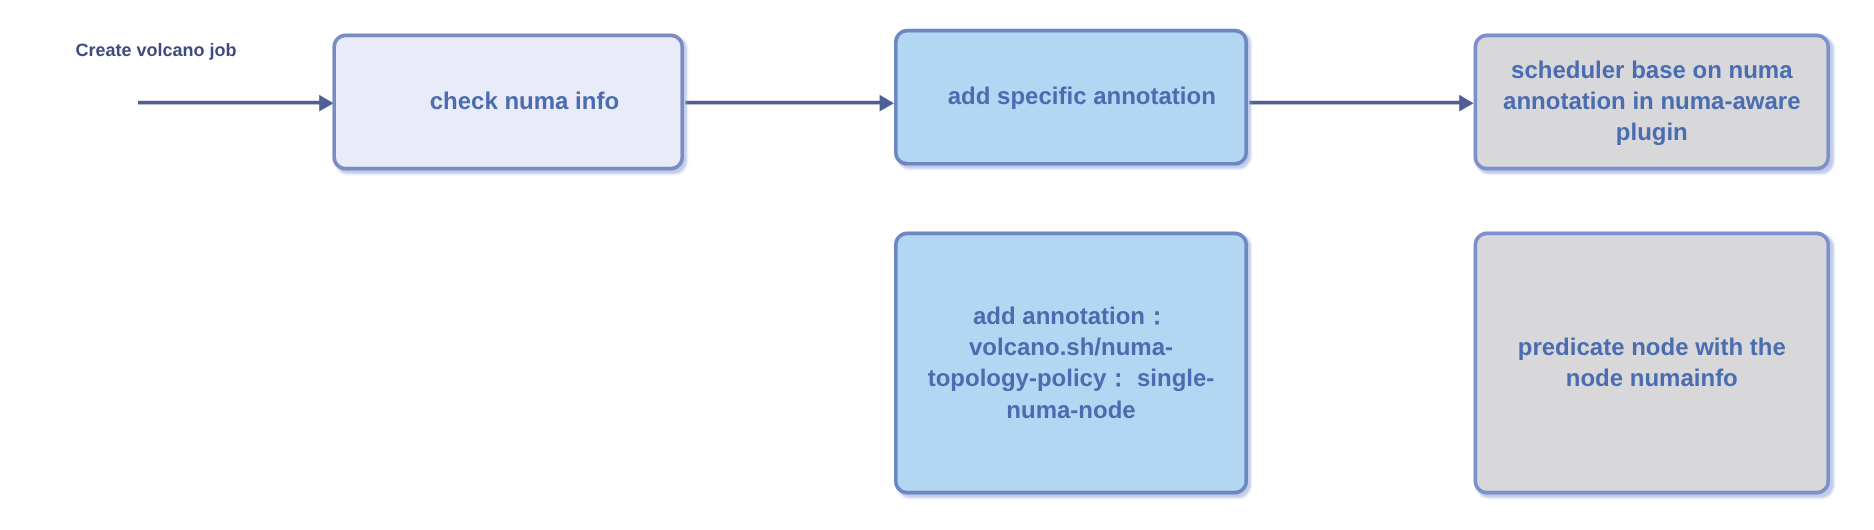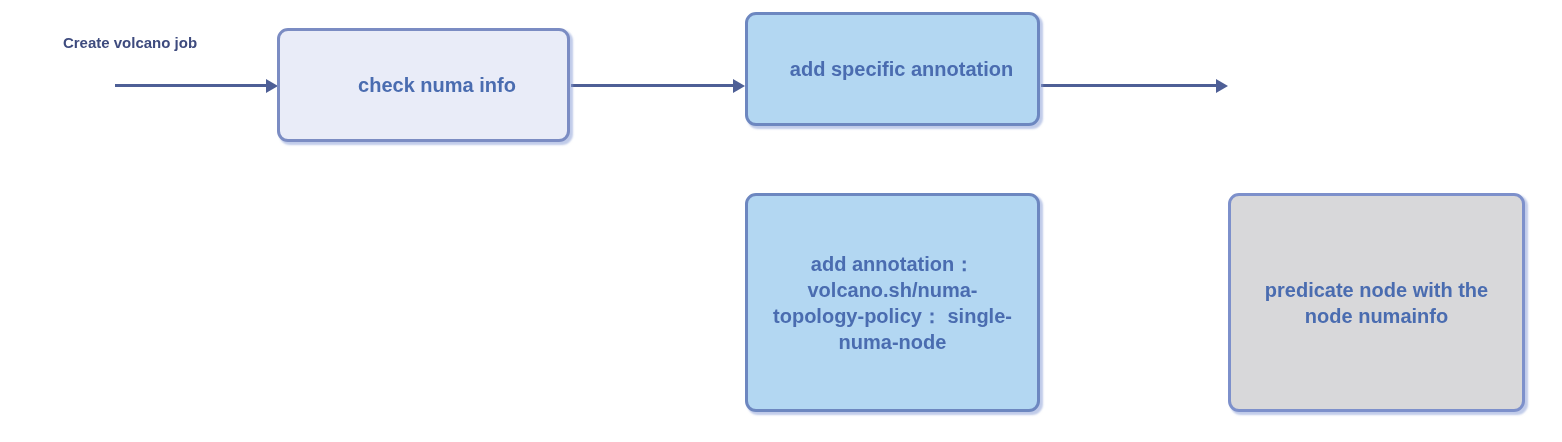--- a/index.html
+++ b/index.html
@@ -41,21 +41,21 @@
     padding: 8px 18px;
     color: var(--node-text);
     box-shadow: 2.5px 2.5px 2px rgba(140, 160, 215, 0.55);
   }
   .node.lavender { background: var(--lavender-fill); border-color: var(--lavender-border); }
   .node.blue     { background: var(--blue-fill);     border-color: var(--blue-border); }
   .node.gray     { background: var(--gray-fill);     border-color: var(--gray-border); }
 
   
   .pos-t1 { left: 277px;  top: 28px;  width: 293px; height: 114px; padding-left: 45px; }
-  .pos-t2 { left: 745px;  top: 12px;  width: 295px; height: 114px; padding-left: 36px; }
+  .pos-t2 { left: 745px;  top: 24px;  width: 295px; height: 114px; padding-left: 36px; }
   .pos-t3 { left: 1228px; top: 28px;  width: 297px; height: 114px; }
   
   .pos-b1 { left: 277px;  top: 193px; width: 293px; height: 219px; }
   .pos-b2 { left: 745px;  top: 193px; width: 295px; height: 219px; align-items: center; }
   .pos-b3 { left: 1228px; top: 193px; width: 297px; height: 219px; }
 
   .arrow {
     position: absolute;
     height: 3px;
     background: var(--arrow);
@@ -92,20 +92,23 @@
   </div>
 
   <div class="node lavender pos-t1">
     <span>check numa info</span>
   </div>
 
   <div class="node blue pos-t2">
     <span>add specific annotation</span>
   </div>
 
+  <div class="node gray pos-t3">
+    <span>scheduler base on numa annotation in numa-aware plugin</span>
+  </div>
 
 
   <div class="node blue pos-b2">
     <span>add annotation： volcano.sh/numa-topology-policy： single-numa-node</span>
   </div>
 
   <div class="node gray pos-b3">
     <span>predicate node with the node numainfo</span>
   </div>
 

